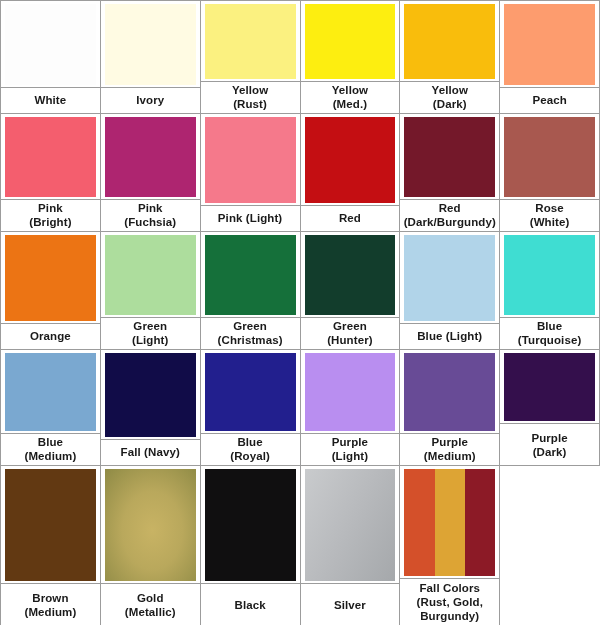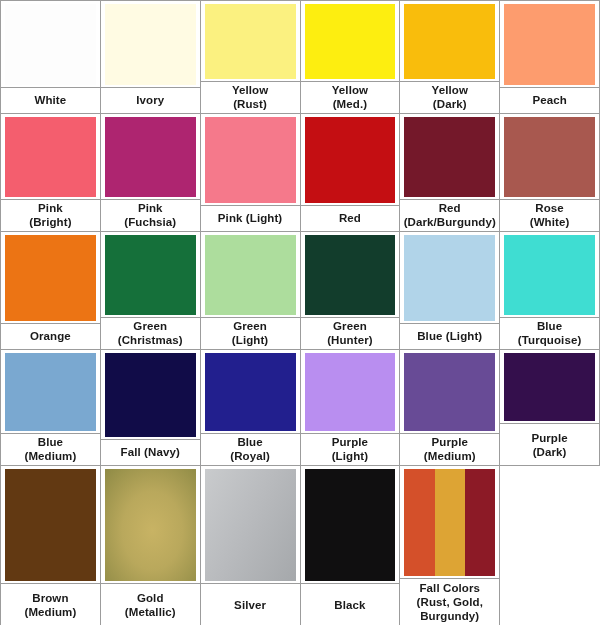--- a/index.html
+++ b/index.html
@@ -183,38 +183,38 @@
       <div class="cell r3">
         <div class="swatch-wrap">
           <div class="swatch" title="Orange" style="background: rgb(236, 116, 20);"></div>
         </div>
         <div class="label-band">
           <div class="label-text">Orange</div>
         </div>
       </div>
       <div class="cell r3">
         <div class="swatch-wrap">
+          <div class="swatch" title="Green (Light)" style="background: rgb(173, 221, 157);"></div>
+        </div>
+        <div class="label-band">
+          <div class="label-text">Green (Light)</div>
+        </div>
+      </div>
+      <div class="cell r3">
+        <div class="swatch-wrap">
           <div class="swatch" title="Green
 (Christmas)" style="background: rgb(21, 112, 58);"></div>
         </div>
         <div class="label-band">
           <div class="label-text">Green
 (Christmas)</div>
         </div>
       </div>
       <div class="cell r3">
         <div class="swatch-wrap">
-          <div class="swatch" title="Green (Light)" style="background: rgb(173, 221, 157);"></div>
-        </div>
-        <div class="label-band">
-          <div class="label-text">Green (Light)</div>
-        </div>
-      </div>
-      <div class="cell r3">
-        <div class="swatch-wrap">
           <div class="swatch" title="Green (Hunter)" style="background: rgb(18, 61, 44);"></div>
         </div>
         <div class="label-band">
           <div class="label-text">Green (Hunter)</div>
         </div>
       </div>
       <div class="cell r3">
         <div class="swatch-wrap">
           <div class="swatch" title="Blue (Light)" style="background: rgb(177, 212, 233);"></div>
         </div>
@@ -295,32 +295,32 @@
       <div class="cell r5">
         <div class="swatch-wrap">
           <div class="swatch" title="Gold (Metallic)" style="background: radial-gradient(at 52% 55%, rgb(200, 179, 100) 0%, rgb(185, 168, 92) 45%, rgb(142, 138, 69) 100%);"></div>
         </div>
         <div class="label-band">
           <div class="label-text">Gold (Metallic)</div>
         </div>
       </div>
       <div class="cell r5">
         <div class="swatch-wrap">
+          <div class="swatch" title="Black" style="background: rgb(16, 15, 16);"></div>
+        </div>
+        <div class="label-band">
+          <div class="label-text">Black</div>
+        </div>
+      </div>
+      <div class="cell r5">
+        <div class="swatch-wrap">
           <div class="swatch" title="Silver" style="background: linear-gradient(118deg, rgb(201, 203, 205) 0%, rgb(184, 186, 189) 48%, rgb(165, 168, 171) 100%);"></div>
         </div>
         <div class="label-band">
           <div class="label-text">Silver</div>
-        </div>
-      </div>
-      <div class="cell r5">
-        <div class="swatch-wrap">
-          <div class="swatch" title="Black" style="background: rgb(16, 15, 16);"></div>
-        </div>
-        <div class="label-band">
-          <div class="label-text">Black</div>
         </div>
       </div>
       <div class="cell r5">
         <div class="swatch-wrap">
           <div class="swatch fall-stripes" title="Fall Colors
 (Rust, Gold,
 Burgundy)">
             <span style="background: rgb(212, 80, 42); width: 34%;"></span>
             <span style="background: rgb(221, 164, 52); width: 33%;"></span>
             <span style="background: rgb(140, 26, 38); width: 33%;"></span>

